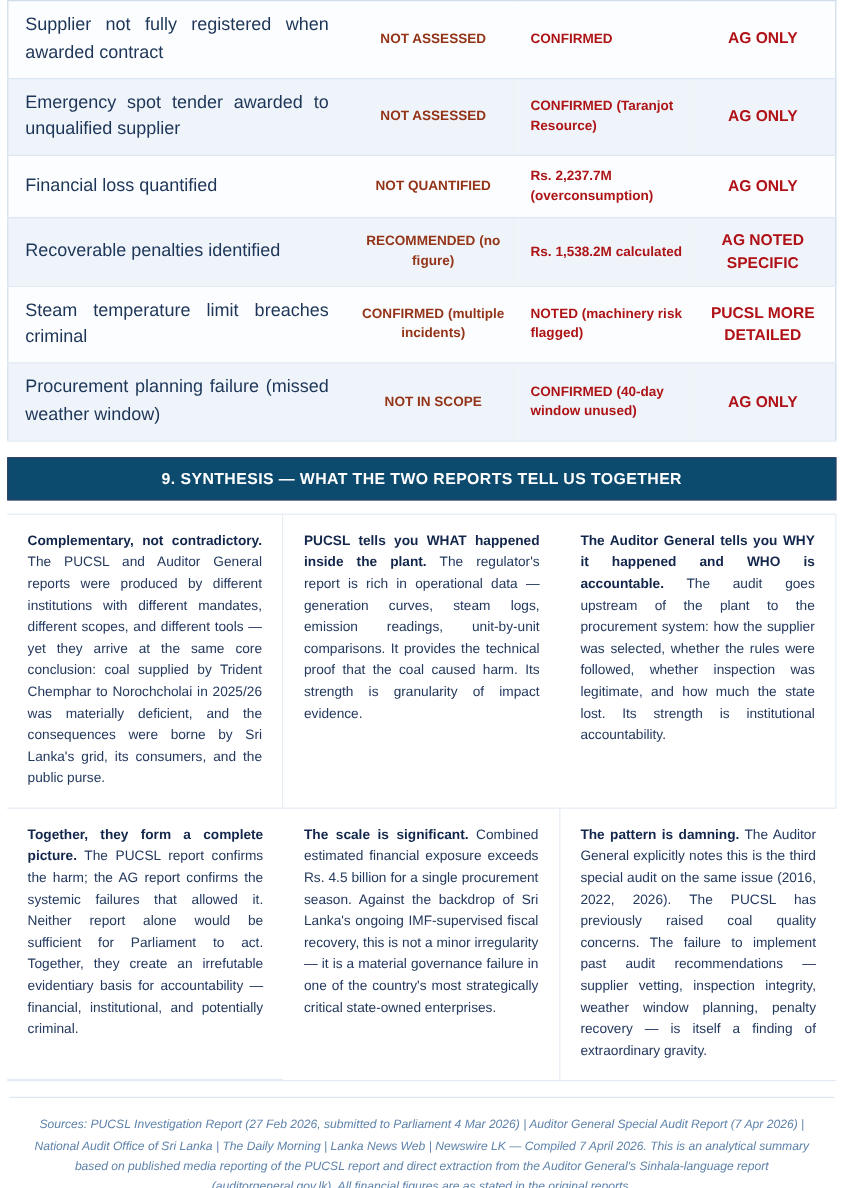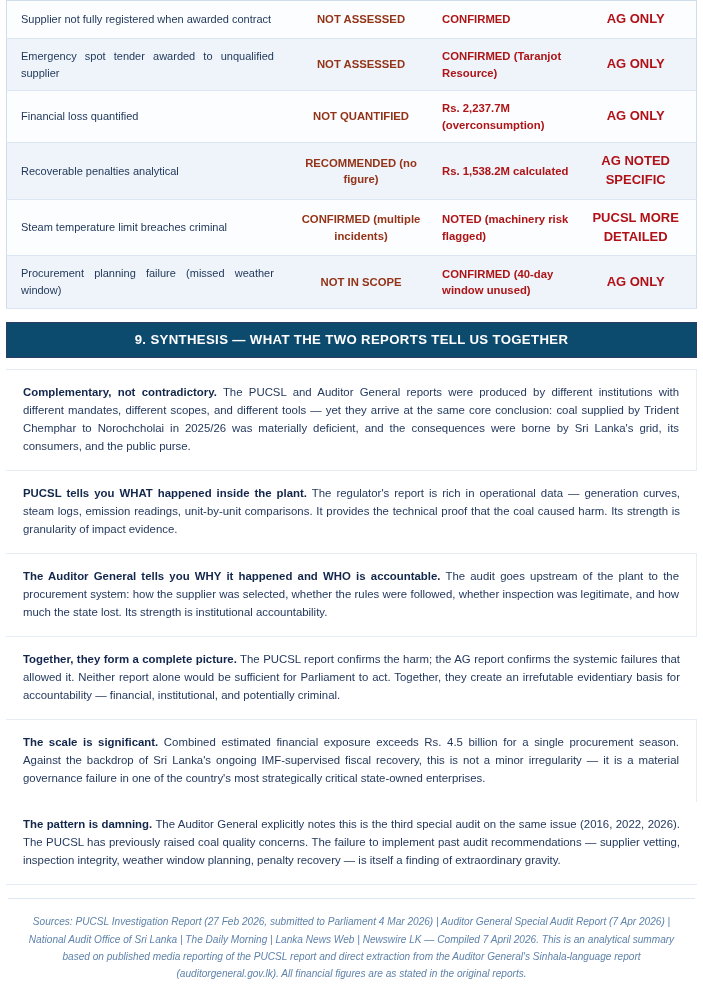--- a/index.html
+++ b/index.html
@@ -43,21 +43,21 @@
   table.cmp-table tr:nth-child(odd)  { background: #fcfdff; }
   table.cmp-table tr:nth-child(even) { background: #eff4fb; }
 
   .col-issue   { width: 283px; }
   .col-pucsl   { width: 142px; }
   .col-ag      { width: 147px; }
   .col-verdict { width: 117px; }
 
   .c-issue {
     color: #1d3557;
-    font-size: 11px;
+    font-size: 15px;
     line-height: 1.52;
     text-align: justify;
     text-align-last: left;
     padding-left: 14px !important;
     padding-right: 16px !important;
   }
   .c-pucsl {
     color: #933317;
     font-size: 11.3px;
     font-weight: bold;
@@ -100,21 +100,21 @@
   }
 
   
   .synthesis {
     margin: 11px 6px 0 6px;
     border: 1px solid #e3eaf4;
     border-left: none;
     border-right: none;
     background: #ffffff;
     display: grid;
-    grid-template-columns: 1fr;
+    grid-template-columns: 1fr 1fr 1fr;
     box-sizing: border-box;
   }
   .syn-cell {
     padding: 13px 17px 15px 17px;
     box-sizing: border-box;
     color: #24395e;
     font-size: 11.4px;
     line-height: 1.58;
     text-align: justify;
     text-align-last: left;
@@ -171,21 +171,21 @@
           <td class="c-ag">CONFIRMED (Taranjot Resource)</td>
           <td class="c-verdict">AG ONLY</td>
         </tr>
         <tr>
           <td class="c-issue">Financial loss quantified</td>
           <td class="c-pucsl">NOT QUANTIFIED</td>
           <td class="c-ag">Rs. 2,237.7M (overconsumption)</td>
           <td class="c-verdict">AG ONLY</td>
         </tr>
         <tr>
-          <td class="c-issue">Recoverable penalties analytical</td>
+          <td class="c-issue">Recoverable penalties identified</td>
           <td class="c-pucsl">RECOMMENDED (no figure)</td>
           <td class="c-ag">Rs. 1,538.2M calculated</td>
           <td class="c-verdict">AG NOTED SPECIFIC</td>
         </tr>
         <tr>
           <td class="c-issue">Steam temperature limit breaches criminal</td>
           <td class="c-pucsl">CONFIRMED (multiple incidents)</td>
           <td class="c-ag">NOTED (machinery risk flagged)</td>
           <td class="c-verdict">PUCSL MORE DETAILED</td>
         </tr>

